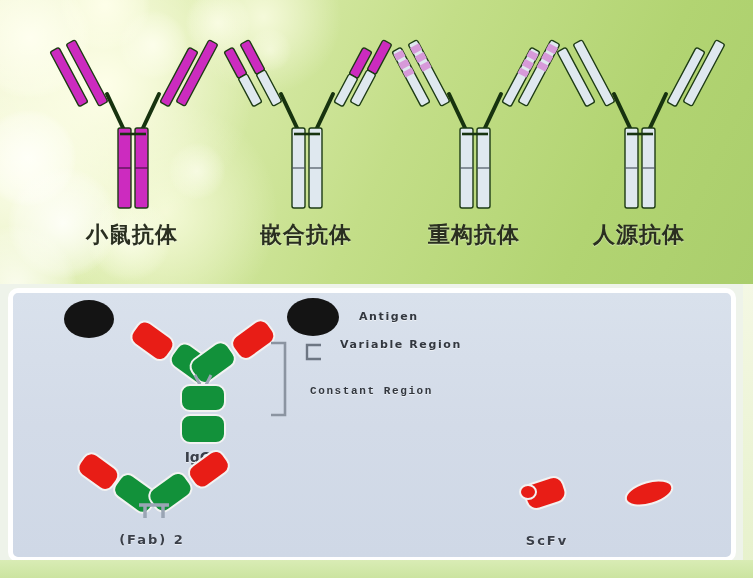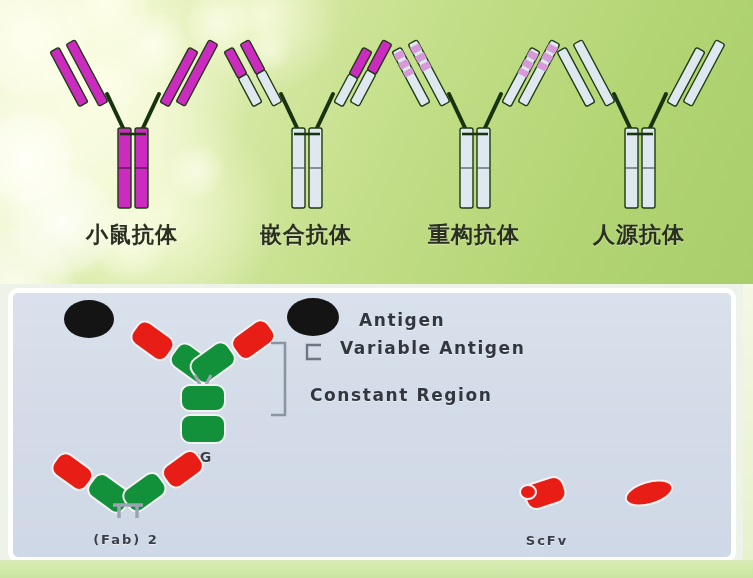--- a/index.html
+++ b/index.html
@@ -49,21 +49,21 @@
   }
   .frag-label{
     position:absolute;text-align:center;
     font-family:"DejaVu Sans","Liberation Sans",sans-serif;
     font-weight:700;font-size:13px;color:#3a3f49;
     letter-spacing:2px;text-shadow:0 1px 0 rgba(255,255,255,.6);
   }
   .side-label{
     position:absolute;
     font-family:"DejaVu Sans","Liberation Sans",sans-serif;
-    font-weight:700;font-size:17px;color:#32373f;
+    font-weight:700;font-size:11px;color:#32373f;
     letter-spacing:1.6px;text-shadow:0 1px 0 rgba(255,255,255,.55);
     white-space:nowrap;
   }
   svg{display:block;overflow:visible;}
 </style>
 </head>
 <body>
 
 <div id="stage">
 
@@ -222,24 +222,24 @@
         <rect x="118" y="118" width="44" height="28" rx="9" fill="#12913a" stroke="#f2f2f2" stroke-width="2"></rect>
 
         <path d="M258,48 L244,48 L244,62 L258,62" fill="none" stroke="#6d7683" stroke-width="2.4"></path>
 
         <path d="M208,46 L222,46 L222,118 L208,118" fill="none" stroke="#8b94a1" stroke-width="2.6"></path>
       </svg>
       <div class="frag-label" style="left:105px;top:152px;width:60px;font-size:14px;letter-spacing:0;">IgG</div>
     </div>
 
     <div class="side-label" style="left:346px;top:17px;">Antigen</div>
-    <div class="side-label" style="left:327px;top:45px;">Variable Antigen</div>
-    <div class="side-label" style="left:297px;top:92px;">Constant Region</div>
-
-    <div class="ab" style="left:18px;top:155px;">
+    <div class="side-label" style="left:327px;top:45px;">Variable Region</div>
+    <div class="side-label" style="left:297px;top:92px;font-family:Liberation Mono, monospace;">Constant Region</div>
+
+    <div class="ab" style="left:44px;top:155px;">
       <svg width="210" height="80" viewBox="0 0 210 80">
         <g transform="rotate(36 40 22)">
           <rect x="22" y="10" width="40" height="25" rx="9" fill="#e81d16" stroke="#f2f2f2" stroke-width="2"></rect>
         </g>
         <g transform="rotate(36 78 44)">
           <rect x="58" y="32" width="42" height="26" rx="9" fill="#12913a" stroke="#f2f2f2" stroke-width="2"></rect>
         </g>
         <g transform="rotate(-36 150 22)">
           <rect x="132" y="10" width="40" height="25" rx="9" fill="#e81d16" stroke="#f2f2f2" stroke-width="2"></rect>
         </g>

